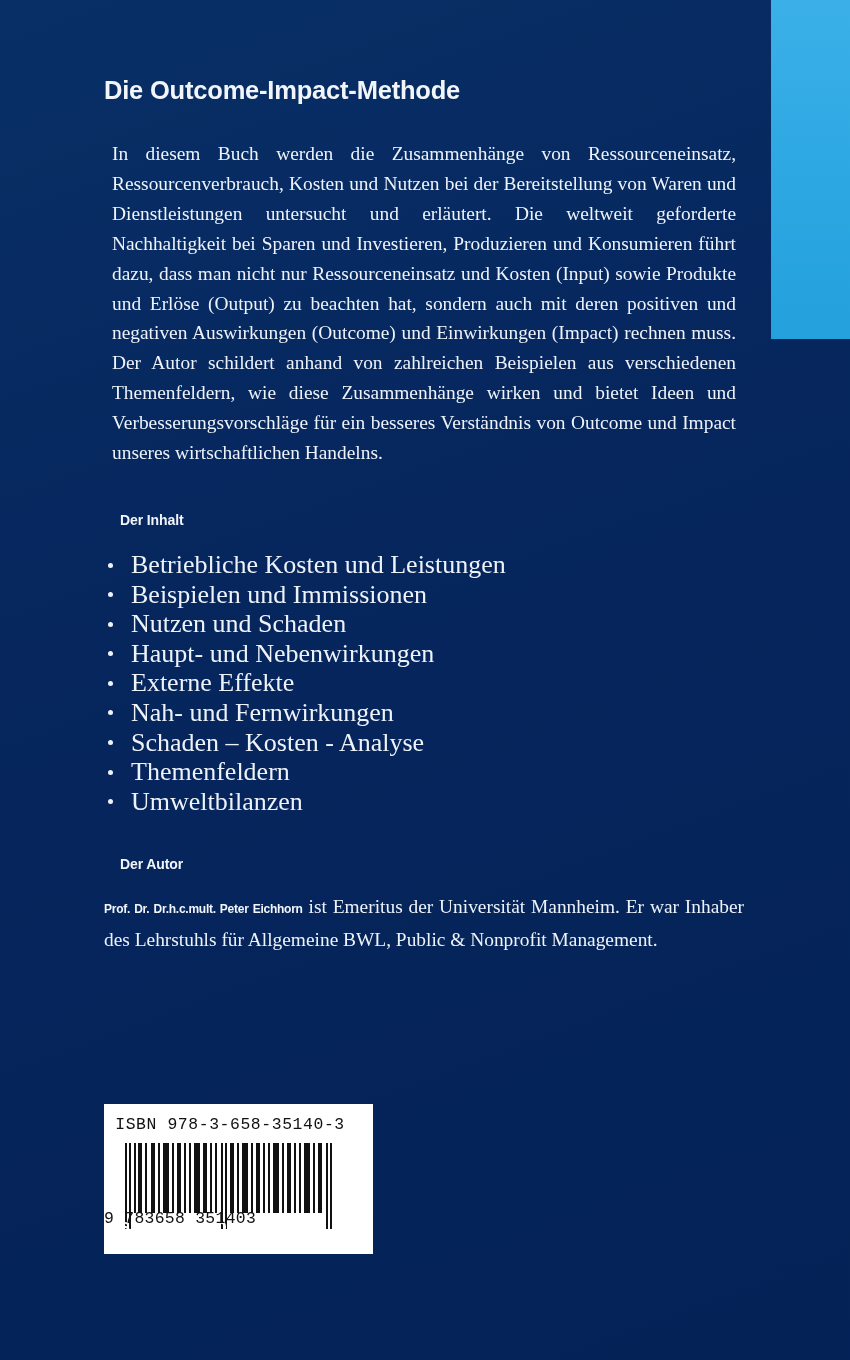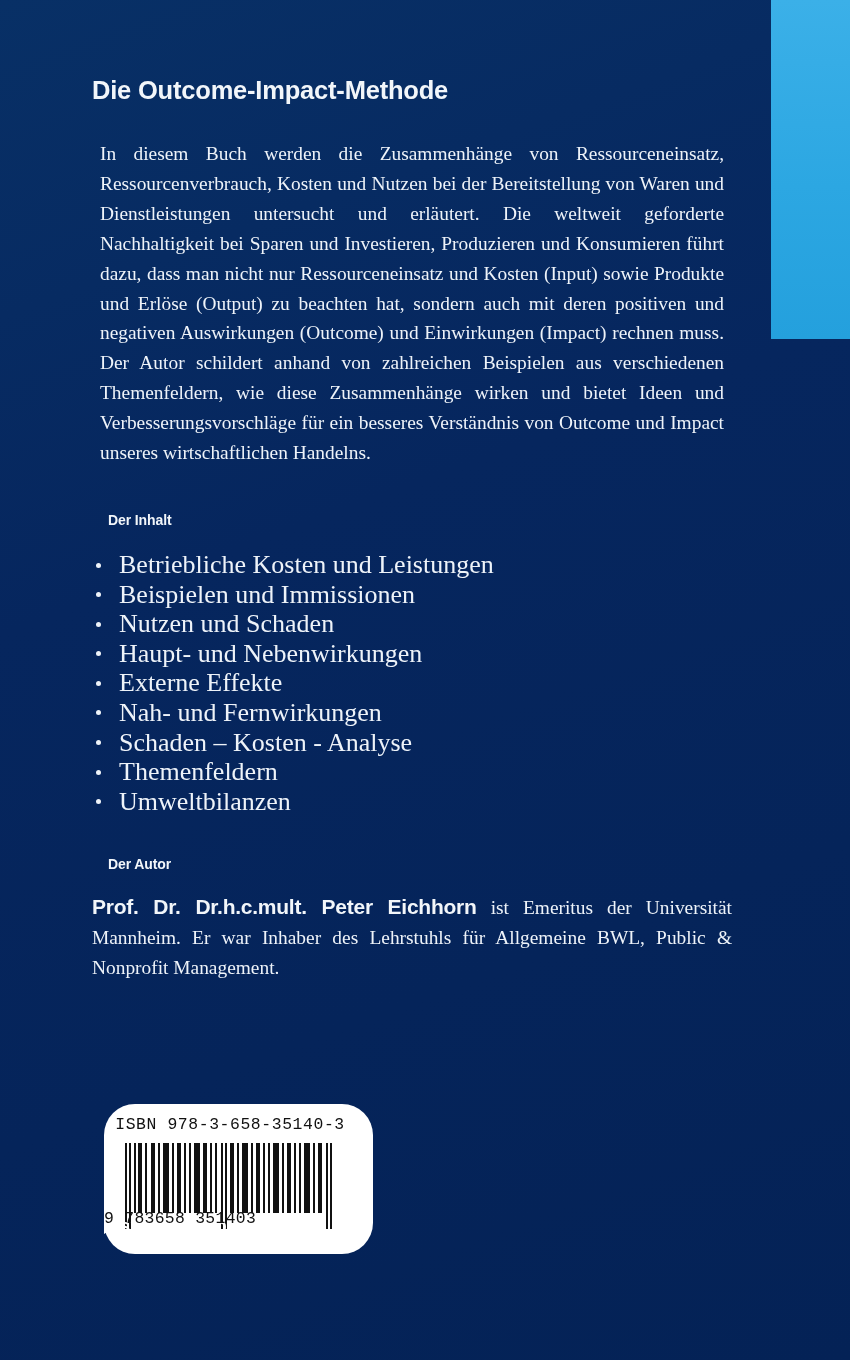--- a/index.html
+++ b/index.html
@@ -32,21 +32,21 @@
     top: 0;
     width: 79px;
     height: 339px;
     background: #33ace6;
     background-image: linear-gradient(180deg, #3bb0e8 0%, #2ca7e2 55%, #24a0dd 100%);
   }
 
   
   #content {
     position: absolute;
-    left: 92px;
+    left: 104px;
     top: 0;
     width: 640px;
   }
 
   #page-title {
     margin: 0;
     padding-top: 76px;
     font-family: "Liberation Sans", sans-serif;
     font-weight: bold;
     font-size: 25.5px;
@@ -109,36 +109,35 @@
     font-family: "Liberation Serif", serif;
     font-size: 19.4px;
     line-height: 29.9px;
     color: #eef3f9;
     text-align: justify;
     text-justify: inter-word;
   }
   #autor-name {
     font-family: "Liberation Sans", sans-serif;
     font-weight: bold;
-    font-size: 21px;
+    font-size: 12px;
     letter-spacing: -0.25px;
     color: #f2f6fa;
   }
 
   
   #barcode-block {
     position: absolute;
     left: 104px;
     top: 1104px;
     width: 269px;
     height: 150px;
     background: #ffffff;
     box-sizing: border-box;
     padding: 11px 17px 0 0;
-    border-radius: 31px;
   }
   #isbn-text {
     font-family: "Liberation Mono", monospace;
     font-size: 16.4px;
     letter-spacing: 0.6px;
     color: #111111;
     text-align: center;
     white-space: nowrap;
   }
   #barcode-bars {

